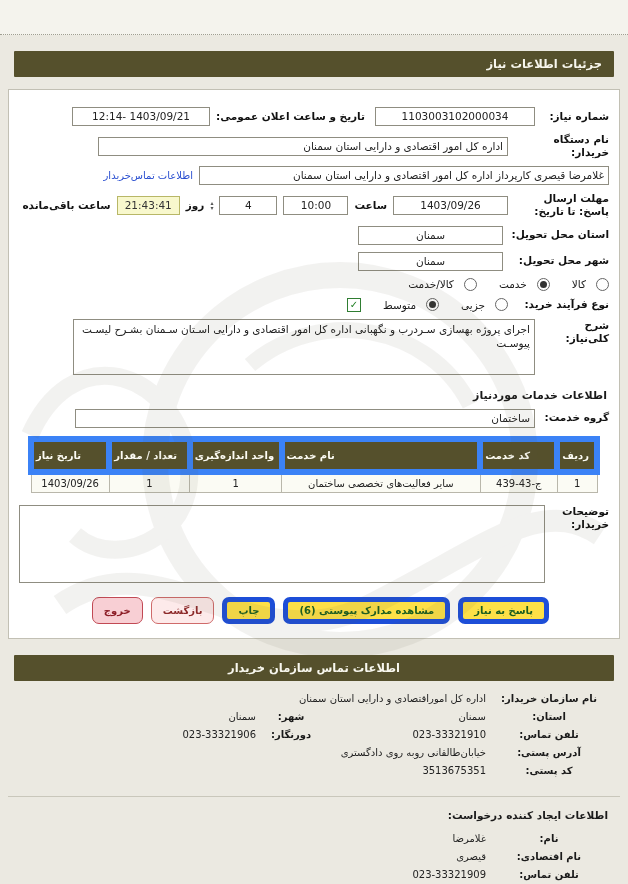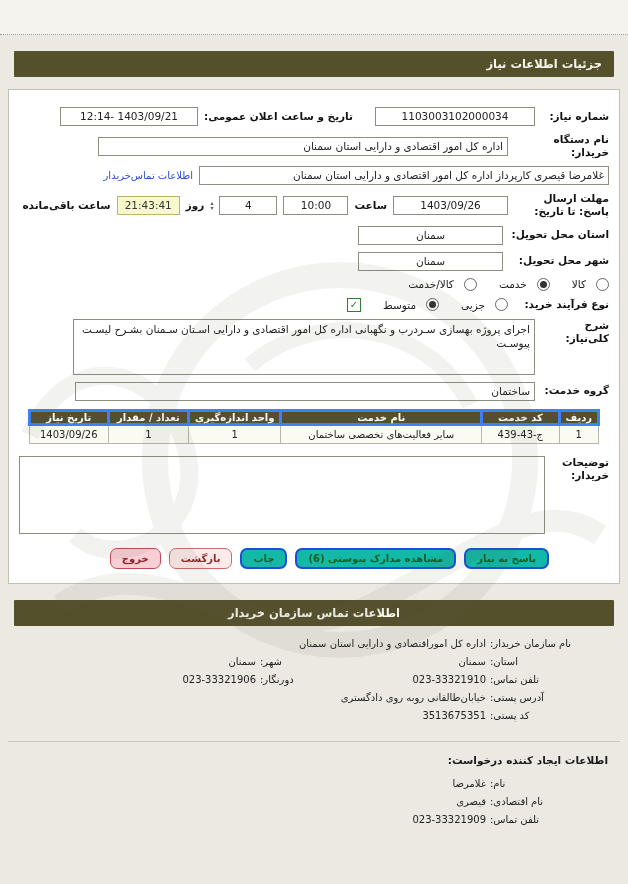--- a/index.html
+++ b/index.html
@@ -24,56 +24,56 @@
   .input{
     border:1px solid #8f8d81;background:#fff;height:17px;line-height:17px;
     padding:0 4px;font-size:10.5px;font-family:"DejaVu Sans",sans-serif;
     box-sizing:content-box;color:#222;
   }
   textarea.input{height:auto;line-height:1.35;resize:none;padding:2px 4px;}
   .ctr{text-align:center;}
   .w68{width:68px;} .w95{width:95px;} .w100{width:100px;} .w150{width:150px;}
   .w128{width:128px;} .w105{width:105px;} .w55{width:55px;} .w48{width:48px;}
   .w135{width:135px;} .w400{width:400px;} .w450{width:450px;}
-  .mr14{margin-right:16px;}
+  .mr14{margin-right:4px;}
   .link{color:#2a4fd0;font-size:10px;text-decoration:none;flex:none;cursor:pointer;}
   .remaining{
     background:#f8f8cd;border:1px solid #b8b767;padding:1px 7px;height:15px;
     line-height:15px;font-size:10.5px;color:#333;flex:none;
   }
   .radio{width:11px;height:11px;border:1px solid #666;border-radius:50%;
     background:#fff;display:inline-block;position:relative;flex:none;}
   .radio.checked::after{content:"";position:absolute;inset:2px;border-radius:50%;background:#333;}
   .opt{display:inline-flex;align-items:center;gap:10px;margin-left:16px;}
   .check{
     width:12px;height:12px;border:1px solid #2f7d32;color:#1e7e22;background:#fff;
     font-size:10px;line-height:12px;text-align:center;font-weight:bold;flex:none;
   }
   .note{font-size:9.5px;color:#222;}
   .stepper{display:inline-flex;flex-direction:column;font-size:6px;line-height:5px;color:#555;flex:none;}
   .section-heading{font-weight:bold;font-size:11px;margin:14px 4px 4px 0;text-align:right;}
   table.svc{width:calc(100% - 22px);margin:8px 11px 0 11px;border-collapse:collapse;font-size:10px;}
   table.svc th{
-    background:#55502c;color:#fdfcf4;font-weight:bold;border:3px solid #3b82f6;
-    padding:0 2px;text-align:center;
+    background:#55502c;color:#fdfcf4;font-weight:bold;border:6px solid #3b82f6;
+    padding:8px 2px;text-align:left;
   }
   table.svc td{
     border:1px solid #b9b7ab;background:#fbfbf4;padding:3px 2px;text-align:center;color:#222;
   }
   .btnrow{display:flex;gap:8px;margin:14px 62px 2px 0;}
   .btn{
     font-family:"DejaVu Sans",sans-serif;font-size:10px;font-weight:bold;
     padding:3px 11px;border-radius:7px;cursor:pointer;flex:none;
   }
-  .btn.green{background:#14b8a6;border:2px solid #1d4ed8;color:#1c5e1f;}
+  .btn.green{background:#fde047;border:5px solid #1d4ed8;color:#1c5e1f;}
   .btn.pinklight{background:#fdeaea;border:1px solid #cf6a6a;color:#8c2a2a;}
   .btn.pink{background:#f8cfd4;border:1px solid #c14954;color:#8c1d26;}
   .contact{margin:12px 20px 0 20px;}
   .crow{display:flex;align-items:center;margin:7px 0;font-size:10px;gap:4px;}
-  .clbl{font-weight:normal;flex:none;text-align:left;}
+  .clbl{font-weight:bold;flex:none;text-align:center;}
   .cw120{width:118px;} .cw150{width:160px;} .cw60{width:62px;}
   .cval{color:#222;}
   hr.div{border:none;border-top:1px solid #c9c7bb;margin:20px 8px 12px 8px;}
   .creator-heading{font-weight:bold;font-size:10.5px;margin:0 20px 4px 20px;text-align:right;}
   .watermark{
     position:absolute;top:245px;left:0;width:628px;height:460px;
     opacity:0.07;pointer-events:none;z-index:5;
   }
 </style>
 </head>
@@ -155,20 +155,21 @@
       <span>متوسط</span>
     </span>
     <span class="check">✓</span>
   </div>
 
   <div class="row top">
     <span class="lbl w68">شرح کلی‌نیاز:</span>
     <textarea class="input" style="width: 452px; height: 50px;" readonly="">اجرای پروژه بهسازی سـردرب و نگهبانی اداره کل امور اقتصادی و دارایی اسـتان سـمنان بشـرح لیسـت پیوسـت</textarea>
   </div>
 
+  <div class="section-heading">اطلاعات خدمات موردنیاز</div>
 
   <div class="row">
     <span class="lbl w68">گروه خدمت:</span>
     <input class="input w450" readonly="" value="ساختمان" style="">
   </div>
 
   <table class="svc">
     <colgroup>
       <col style="width:40px">
         <col style="width:80px">

